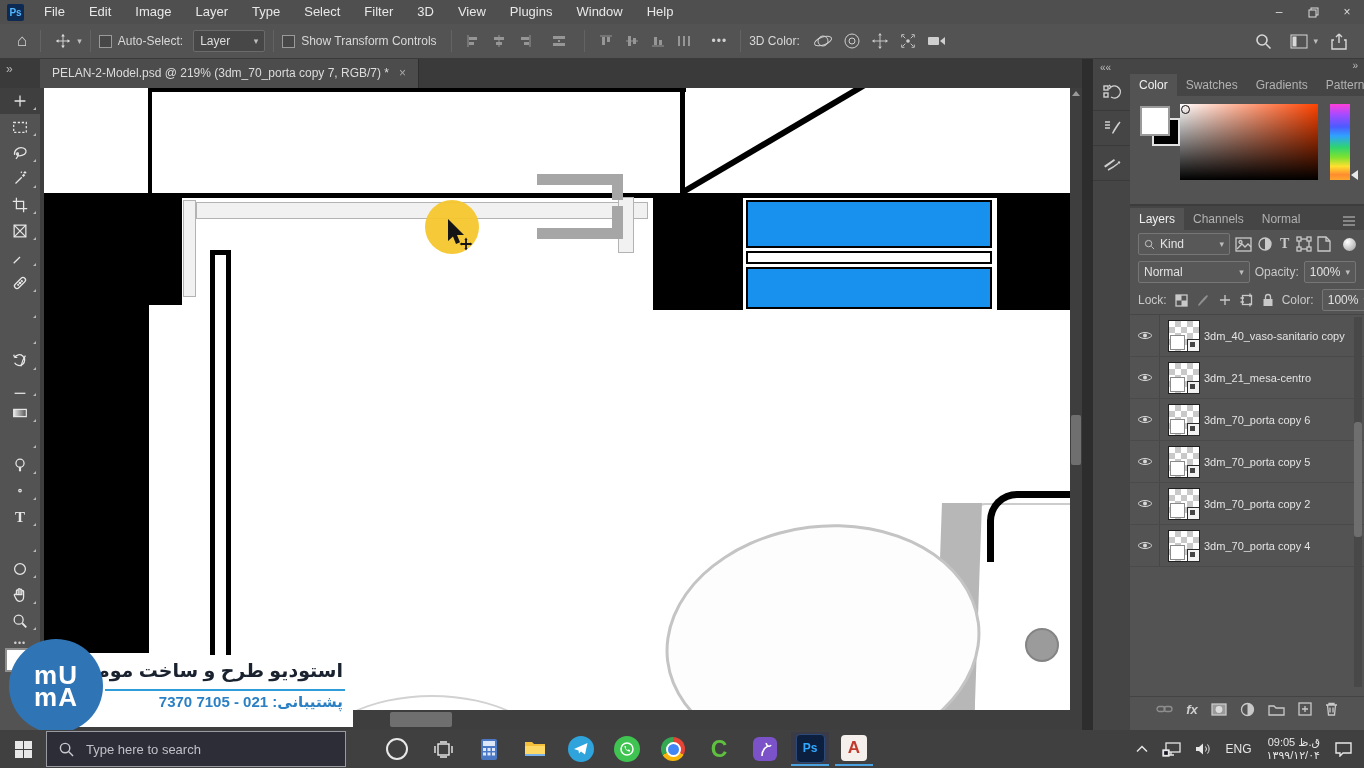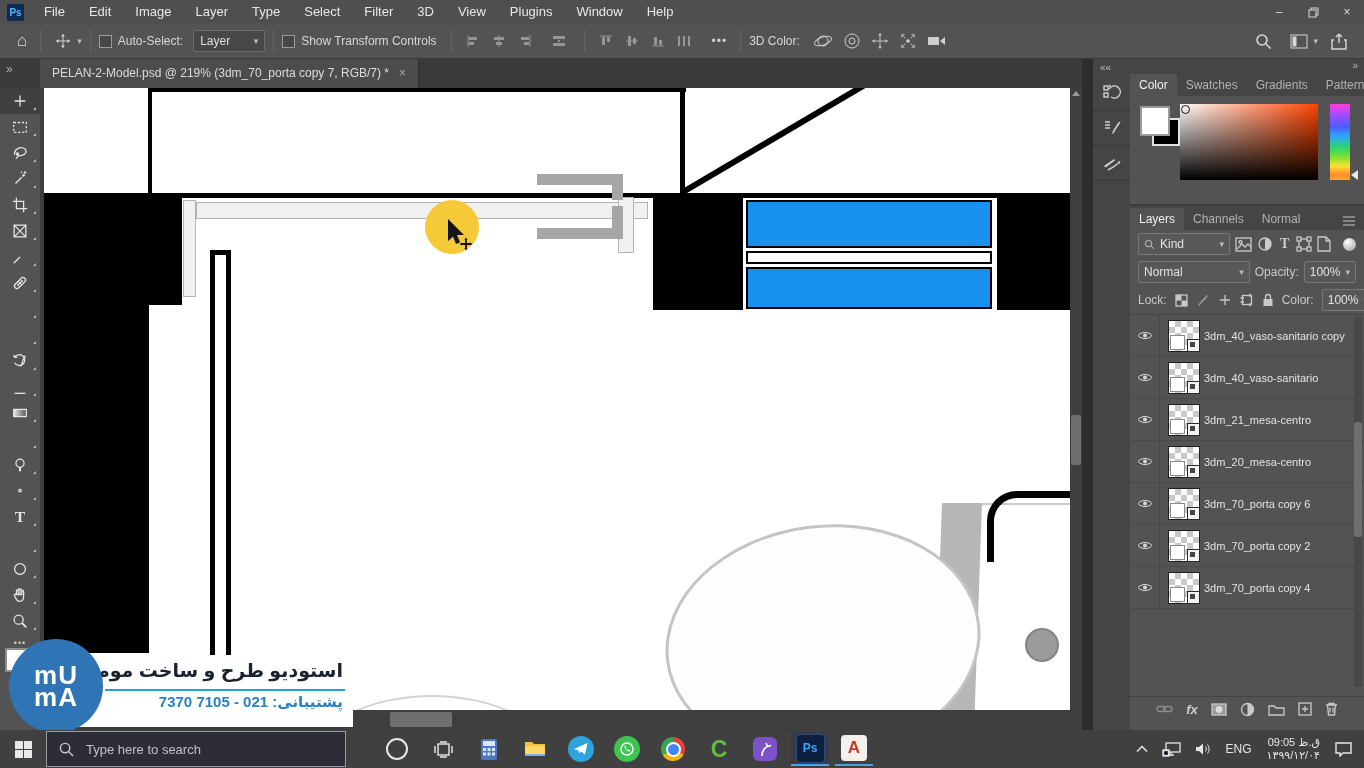--- a/index.html
+++ b/index.html
@@ -625,57 +625,45 @@
         <div class="layer-row">
         <span class="eyecell">
           <svg width="16" height="11" viewBox="0 0 16 11">
               <path d="M1 5.5 C4 1.5 12 1.5 15 5.5 C12 9.5 4 9.5 1 5.5 Z" fill="none" stroke="#d8d8d8"></path>
               <circle cx="8" cy="5.5" r="2" fill="#d8d8d8"></circle>
             </svg>
         </span>
         <span class="thumb">
             <span class="sobadge"></span>
           </span>
-        <span class="lname">3dm_40_vaso-sanitario</span>
-      </div>
-        <div class="layer-row">
-        <span class="eyecell">
-          <svg width="16" height="11" viewBox="0 0 16 11">
-              <path d="M1 5.5 C4 1.5 12 1.5 15 5.5 C12 9.5 4 9.5 1 5.5 Z" fill="none" stroke="#d8d8d8"></path>
-              <circle cx="8" cy="5.5" r="2" fill="#d8d8d8"></circle>
-            </svg>
-        </span>
-        <span class="thumb">
-            <span class="sobadge"></span>
-          </span>
         <span class="lname">3dm_21_mesa-centro</span>
       </div>
         <div class="layer-row">
         <span class="eyecell">
           <svg width="16" height="11" viewBox="0 0 16 11">
               <path d="M1 5.5 C4 1.5 12 1.5 15 5.5 C12 9.5 4 9.5 1 5.5 Z" fill="none" stroke="#d8d8d8"></path>
               <circle cx="8" cy="5.5" r="2" fill="#d8d8d8"></circle>
             </svg>
         </span>
         <span class="thumb">
             <span class="sobadge"></span>
           </span>
-        <span class="lname">3dm_20_mesa-centro</span>
+        <span class="lname">3dm_70_porta copy 6</span>
       </div>
         <div class="layer-row">
         <span class="eyecell">
           <svg width="16" height="11" viewBox="0 0 16 11">
               <path d="M1 5.5 C4 1.5 12 1.5 15 5.5 C12 9.5 4 9.5 1 5.5 Z" fill="none" stroke="#d8d8d8"></path>
               <circle cx="8" cy="5.5" r="2" fill="#d8d8d8"></circle>
             </svg>
         </span>
         <span class="thumb">
             <span class="sobadge"></span>
           </span>
-        <span class="lname">3dm_70_porta copy 6</span>
+        <span class="lname">3dm_70_porta copy 5</span>
       </div>
         <div class="layer-row">
         <span class="eyecell">
           <svg width="16" height="11" viewBox="0 0 16 11">
               <path d="M1 5.5 C4 1.5 12 1.5 15 5.5 C12 9.5 4 9.5 1 5.5 Z" fill="none" stroke="#d8d8d8"></path>
               <circle cx="8" cy="5.5" r="2" fill="#d8d8d8"></circle>
             </svg>
         </span>
         <span class="thumb">
             <span class="sobadge"></span>

